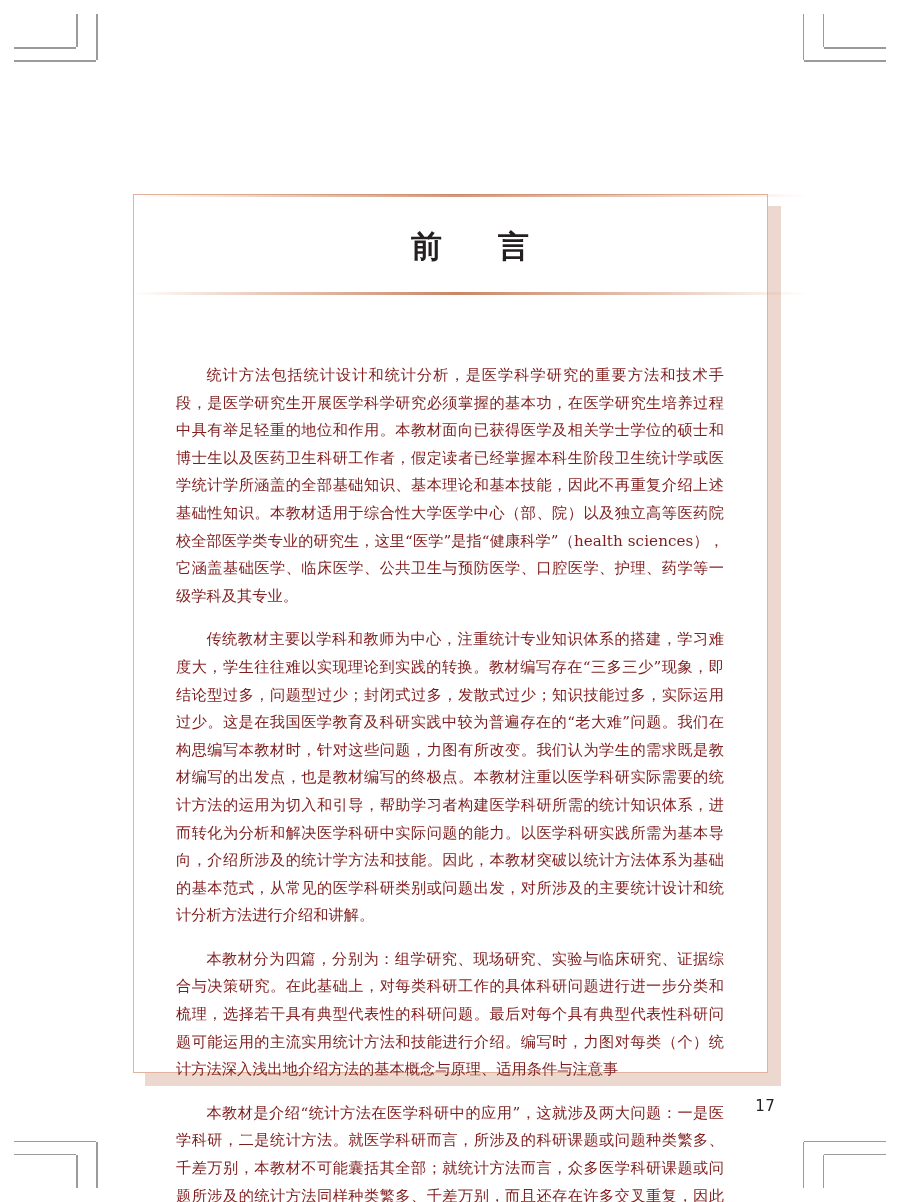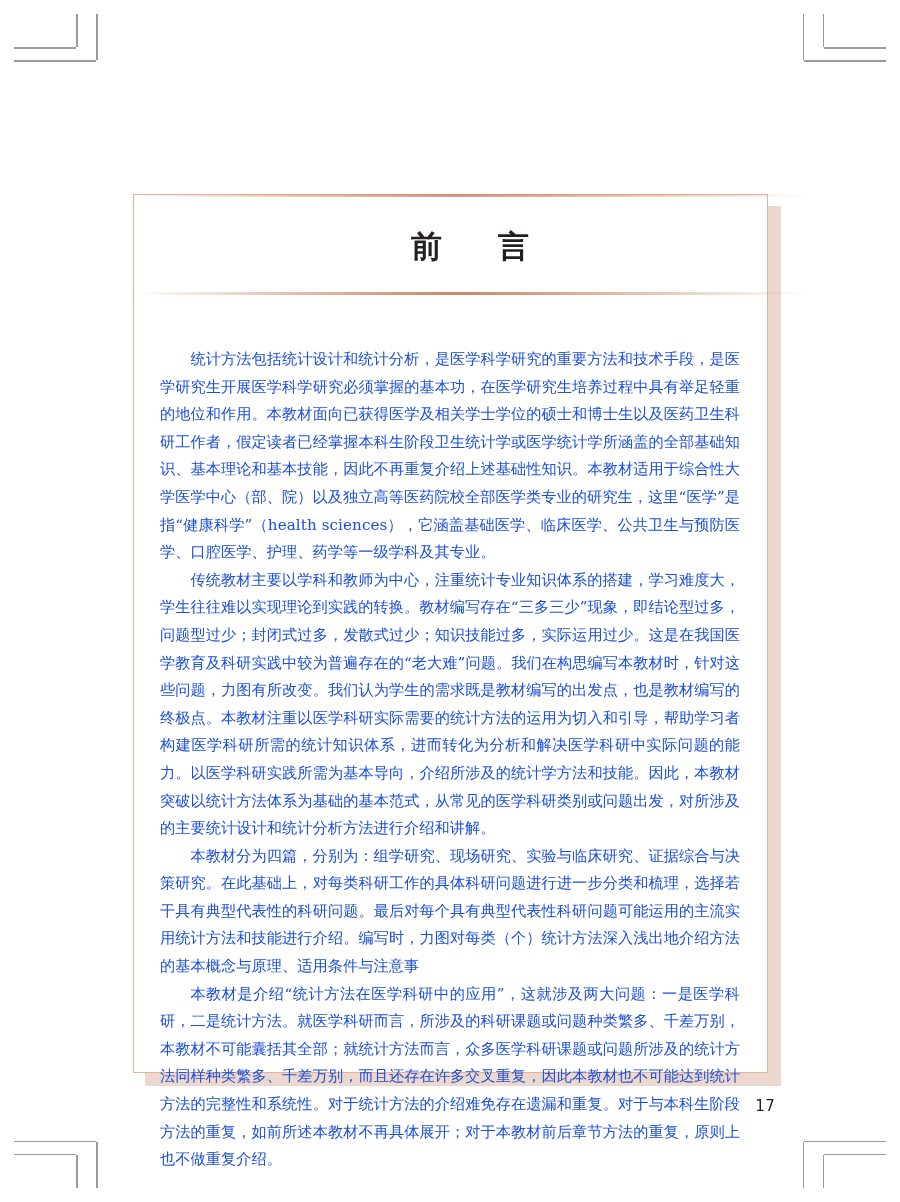--- a/index.html
+++ b/index.html
@@ -112,25 +112,25 @@
   .body-area {
     position: absolute;
     left: 160px;
     top: 346px;
     width: 580px;
   }
   .para {
     font-family: "DejaVu Serif", "Liberation Serif", serif;
     font-size: 15.2px;
     line-height: 27.6px;
-    color: #1d4ed8;
+    color: #7f1d1d;
     text-align: justify;
     text-justify: inter-character;
     text-indent: 2em;
-    margin: 0;
+    margin: 16px;
     letter-spacing: 0.004em;
     word-break: break-all;
   }
 
   
   .folio {
     position: absolute;
     right: 125px;
     top: 1097px;
     font-family: "DejaVu Sans", "Liberation Sans", sans-serif;

